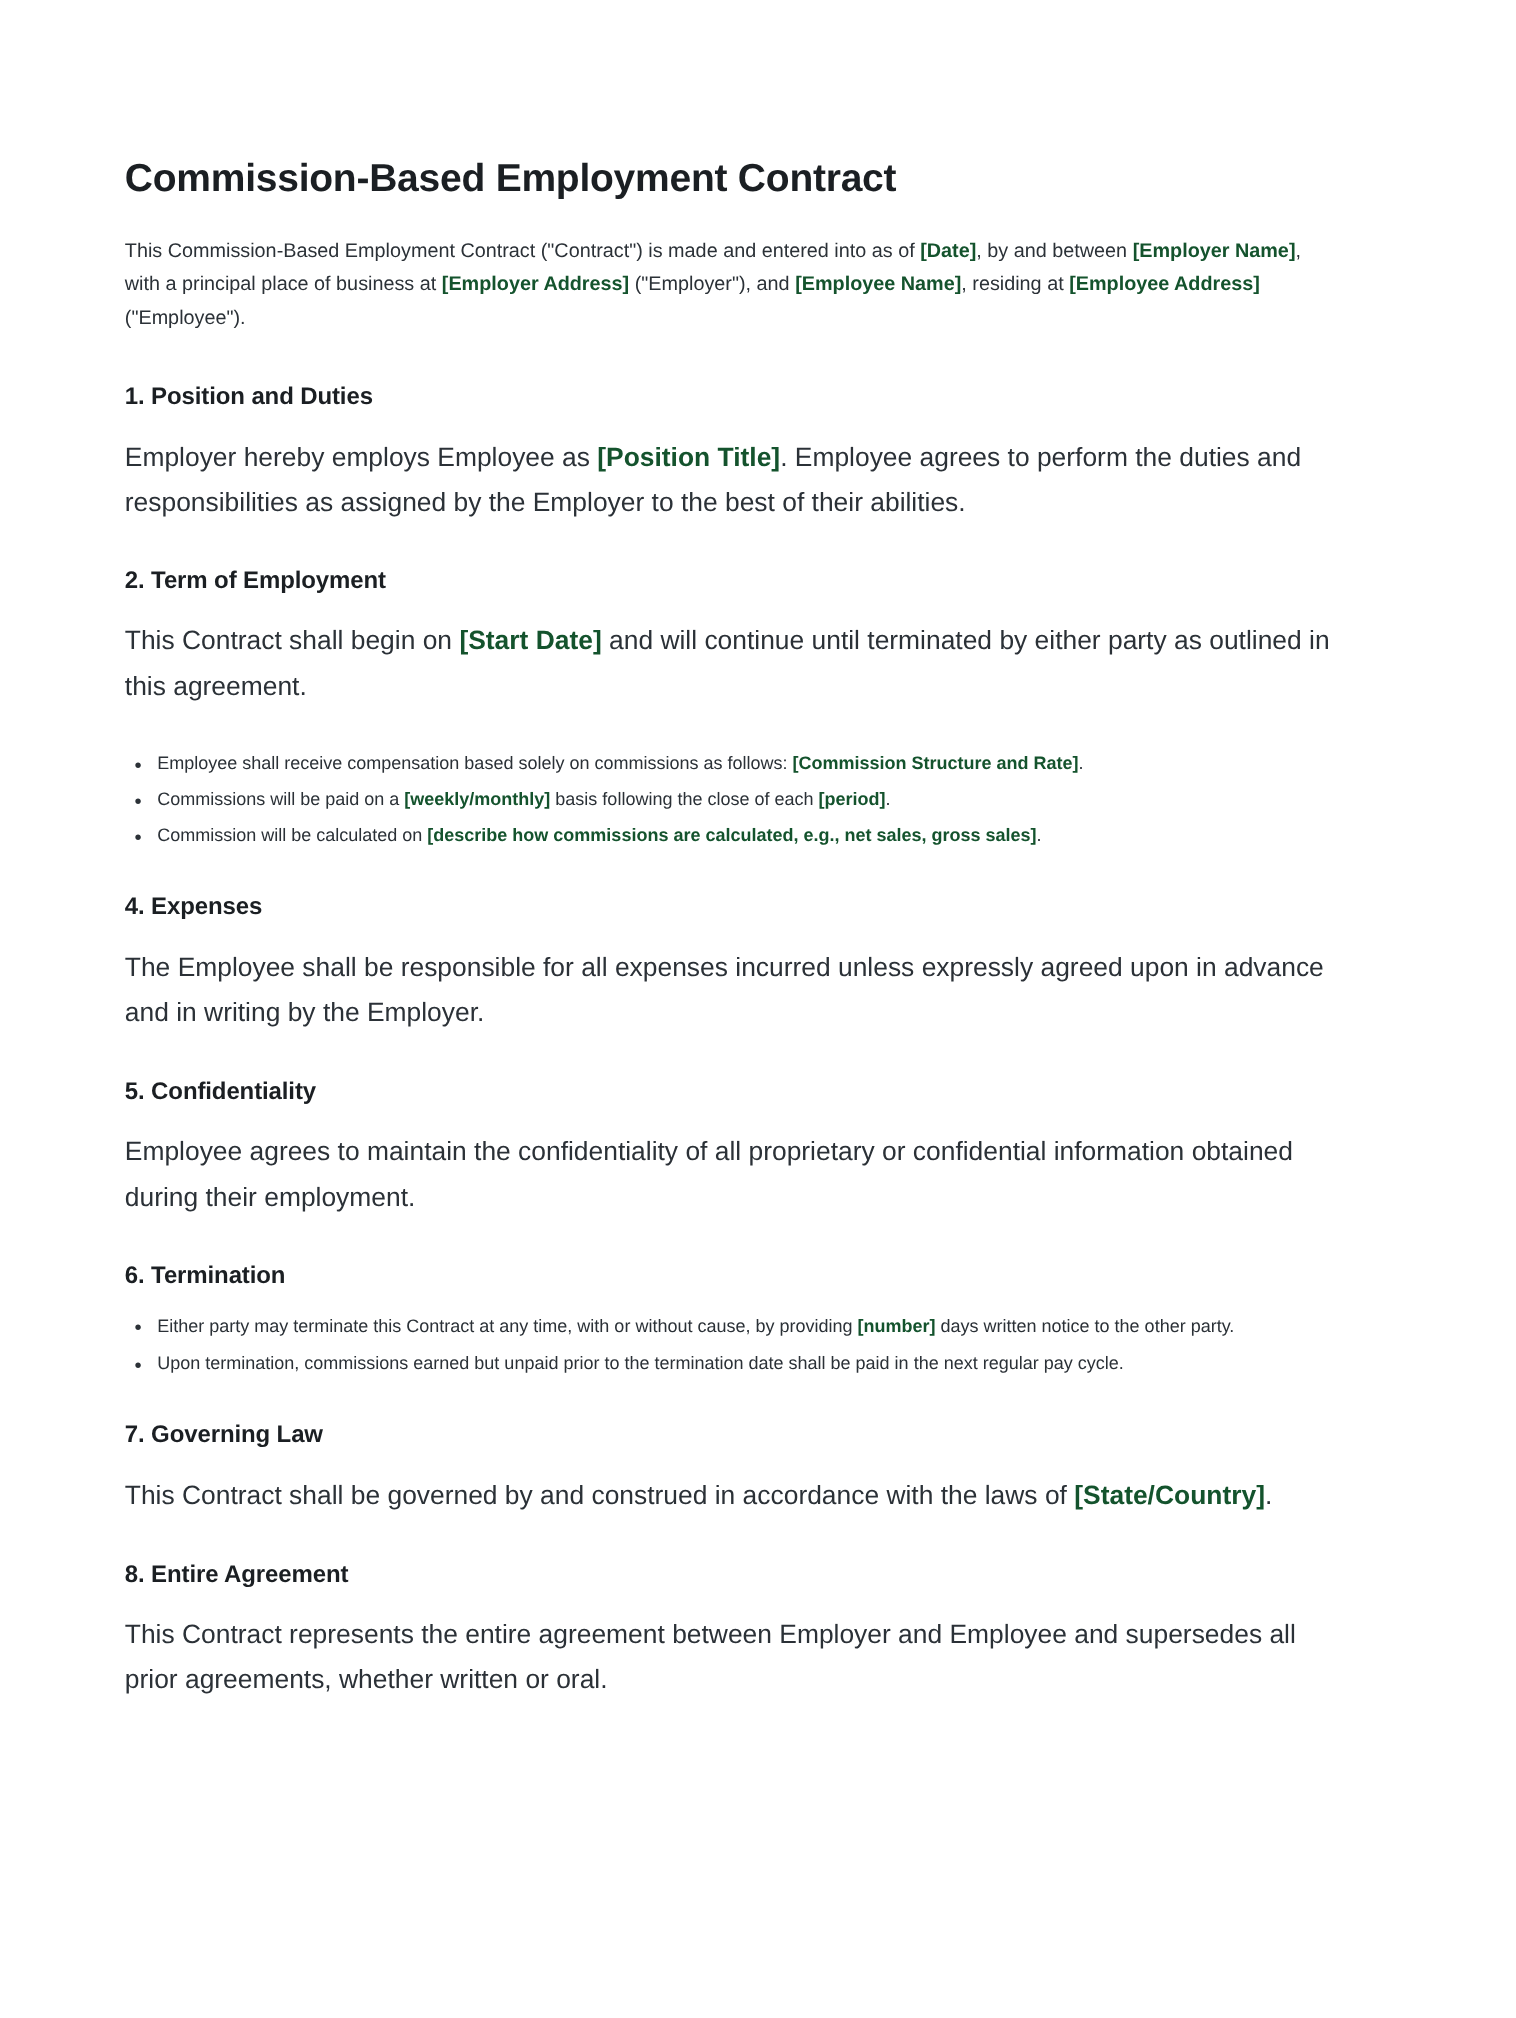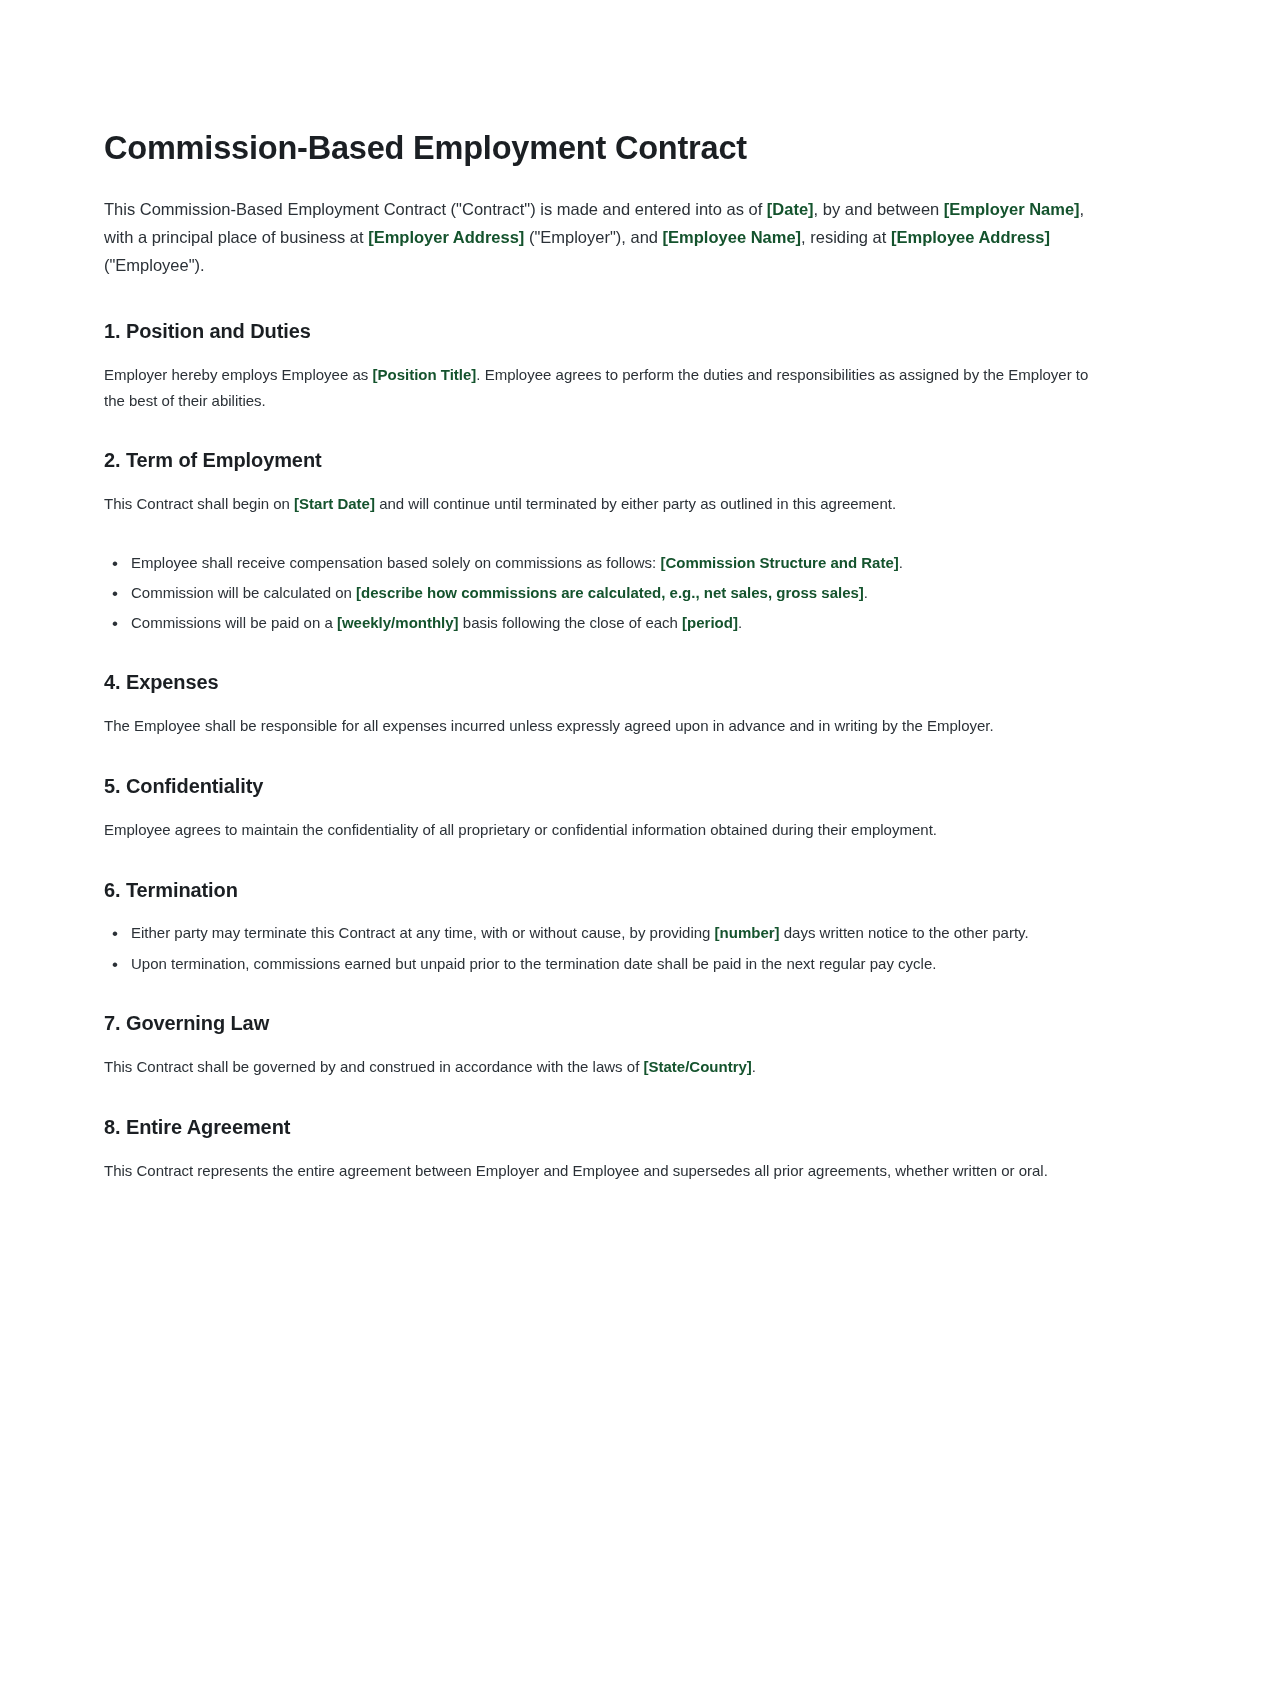--- a/index.html
+++ b/index.html
@@ -41,21 +41,21 @@
   .section-heading {
     font-size: 20px;
     font-weight: 700;
     color: #1b1f23;
     margin: 0 0 18px 0;
     line-height: 1.3;
     letter-spacing: -0.1px;
   }
   .section + .section { margin-top: 34px; }
   .para {
-    font-size: 15px;
+    font-size: 22px;
     line-height: 1.72;
     color: #2b3137;
     margin: 0;
   }
   ul.bullets {
     margin: 0;
     padding-left: 27px;
     list-style: none;
   }
   ul.bullets li {
@@ -102,24 +102,24 @@
       <span>This Contract shall begin on </span><strong>[Start Date]</strong><span> and will continue until terminated by either party as outlined in this agreement.</span>
     </p>
   </section>
 
   <section class="section s3">
     <ul class="bullets">
       <li>
         <span>Employee shall receive compensation based solely on commissions as follows: </span><strong>[Commission Structure and Rate]</strong><span>.</span>
       </li>
       <li>
-        <span>Commission will be calculated on </span><strong>[describe how commissions are calculated, e.g., net sales, gross sales]</strong><span>.</span>
+        <span>Commissions will be paid on a </span><strong>[weekly/monthly]</strong><span> basis following the close of each </span><strong>[period]</strong><span>.</span>
       </li>
       <li>
-        <span>Commissions will be paid on a </span><strong>[weekly/monthly]</strong><span> basis following the close of each </span><strong>[period]</strong><span>.</span>
+        <span>Commission will be calculated on </span><strong>[describe how commissions are calculated, e.g., net sales, gross sales]</strong><span>.</span>
       </li>
     </ul>
   </section>
 
   <section class="section">
     <h2 class="section-heading">4. Expenses</h2>
     <p class="para">
       <span>The Employee shall be responsible for all expenses incurred unless expressly agreed upon in advance and in writing by the Employer.</span>
     </p>
   </section>

